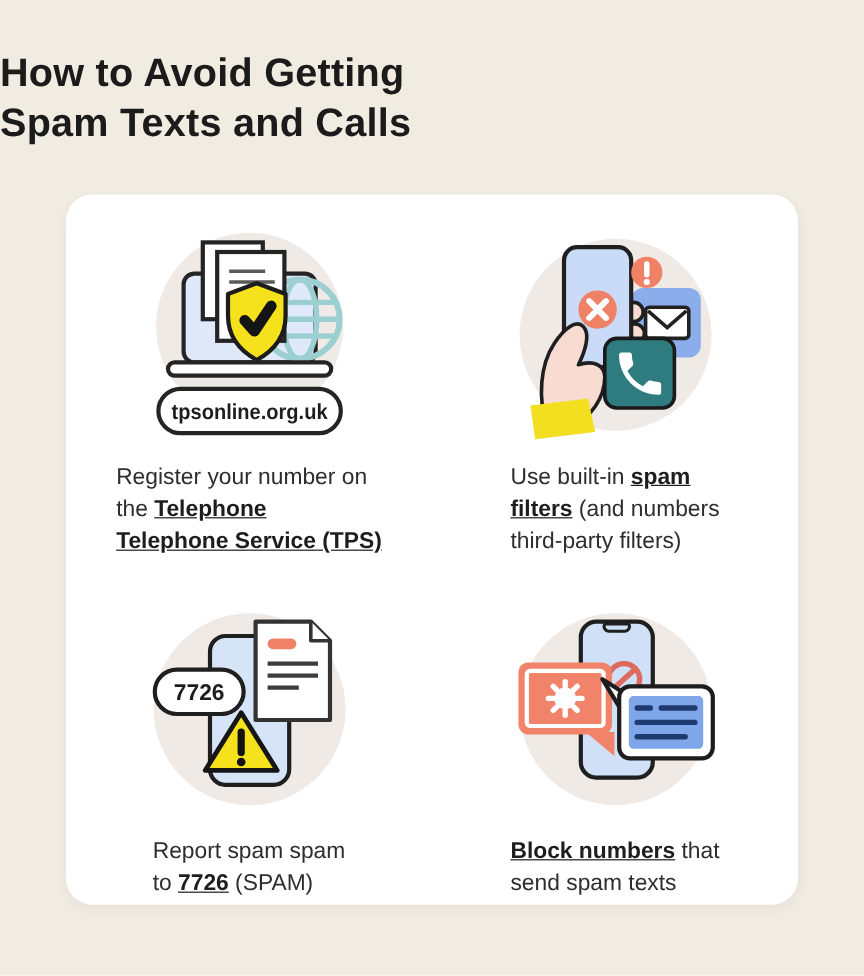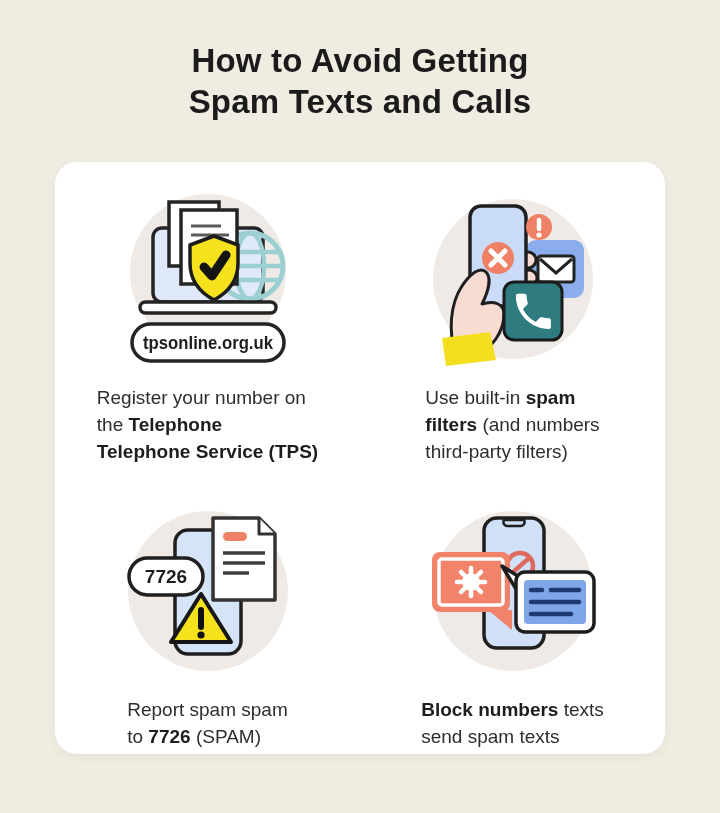--- a/index.html
+++ b/index.html
@@ -4,21 +4,20 @@
 <style>
   html,body{margin:0;padding:0;}
   body{
     width:720px;height:813px;
     background:#f1ece2;
     font-family:"Liberation Sans", sans-serif;
     -webkit-font-smoothing:antialiased;
   }
   .title{
     padding-top:40px;
-    text-align:center;
     font-weight:700;
     font-size:33px;
     line-height:41px;
     color:#1b1b1b;
     letter-spacing:.2px;
   }
   .card{
     width:610px;height:592px;
     margin:40px auto 0;
     background:#ffffff;
@@ -35,21 +34,21 @@
     display:flex;flex-direction:column;align-items:center;
   }
   .illus{display:block;}
   .caption{
     margin-top:10px;
     font-size:19px;
     line-height:27px;
     color:#2e2e2e;
   }
   .cl{white-space:nowrap;}
-  .b{font-weight:700;color:#1d1d1d;}
+  .b{font-weight:700;color:#1d1d1d;text-decoration:underline;}
   .svgtxt{
     font-family:"Liberation Sans", sans-serif;
     font-weight:700;
     fill:#1d1d1d;
   }
 </style>
 </head>
 <body>
 
 <div class="title">
@@ -219,18 +218,18 @@
         <rect x="106" y="84" width="62" height="44" rx="4" fill="#7fa6e9"></rect>
         <g stroke="#1e3a70" stroke-width="4.5" stroke-linecap="round">
           <line x1="113" y1="94" x2="124" y2="94"></line>
           <line x1="133" y1="94" x2="161" y2="94"></line>
           <line x1="113" y1="106" x2="161" y2="106"></line>
           <line x1="113" y1="118" x2="153" y2="118"></line>
         </g>
       </g>
     </svg>
     <div class="caption">
-      <div class="cl"><span class="b">Block numbers</span><span> texts</span></div>
+      <div class="cl"><span class="b">Block numbers</span><span> that</span></div>
       <div class="cl"><span>send spam texts</span></div>
     </div>
   </div>
 
 </div>
 
 </body></html>

